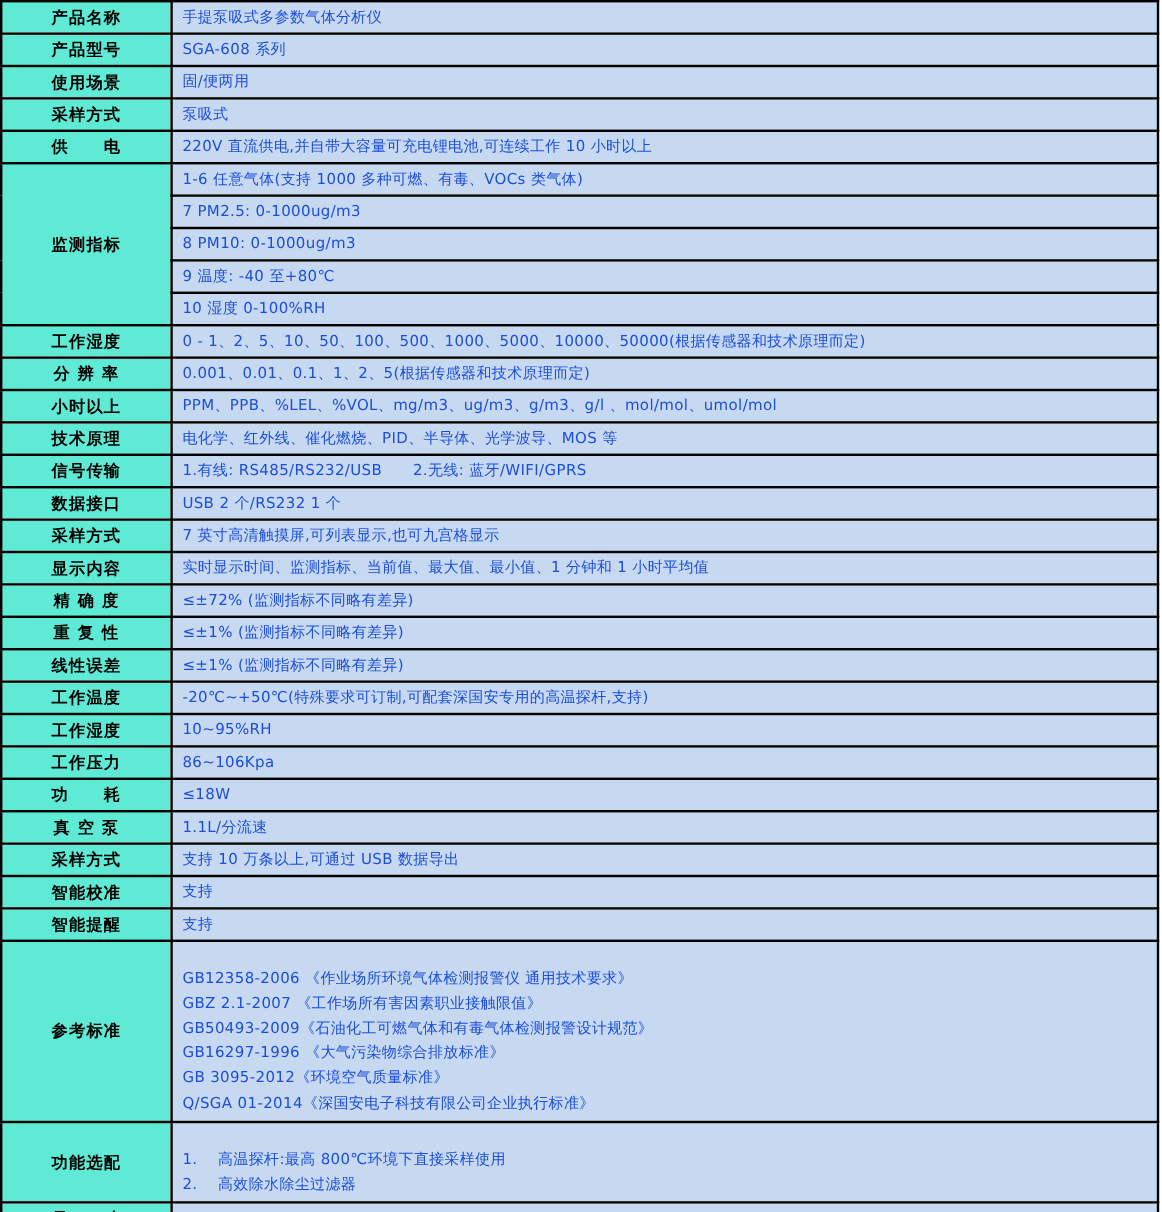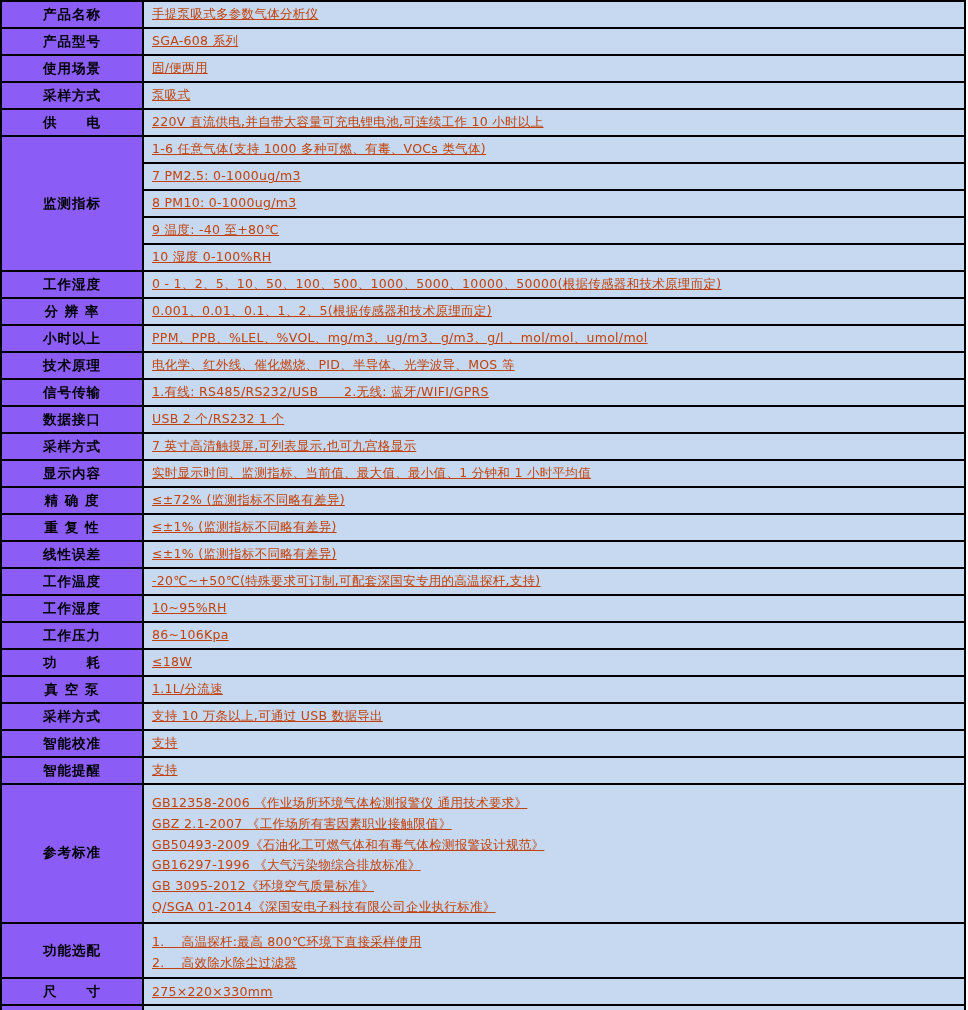--- a/index.html
+++ b/index.html
@@ -20,41 +20,40 @@
     height: 1008px;
     table-layout: fixed;
     margin: 0;
   }
   table.spec td {
     border: 2px solid #000000;
     vertical-align: middle;
     overflow: hidden;
   }
   td.label {
-    background: #8b5cf6;
+    background: #5eead4;
     width: 136px;
     text-align: center;
     font-weight: bold;
     font-size: 13.5px;
     color: #000000;
     letter-spacing: 1px;
     padding: 0 2px;
   }
   td.value {
     background: #C6D9F1;
     font-size: 12.5px;
-    color: #c2410c;
+    color: #1d4ed8;
     padding: 2px 6px 2px 8px;
     white-space: pre-wrap;
     letter-spacing: 0.3px;
     line-height: 1.45;
-    text-decoration: underline;
   }
   td.value.lines {
-    padding-top: 8px;
+    padding-top: 20px;
     padding-bottom: 4px;
   }
   td.value.lines div {
     line-height: 20.8px;
     white-space: pre-wrap;
   }
   tr.row-normal { height: 27px; }
 </style>
 </head>
 <body>

